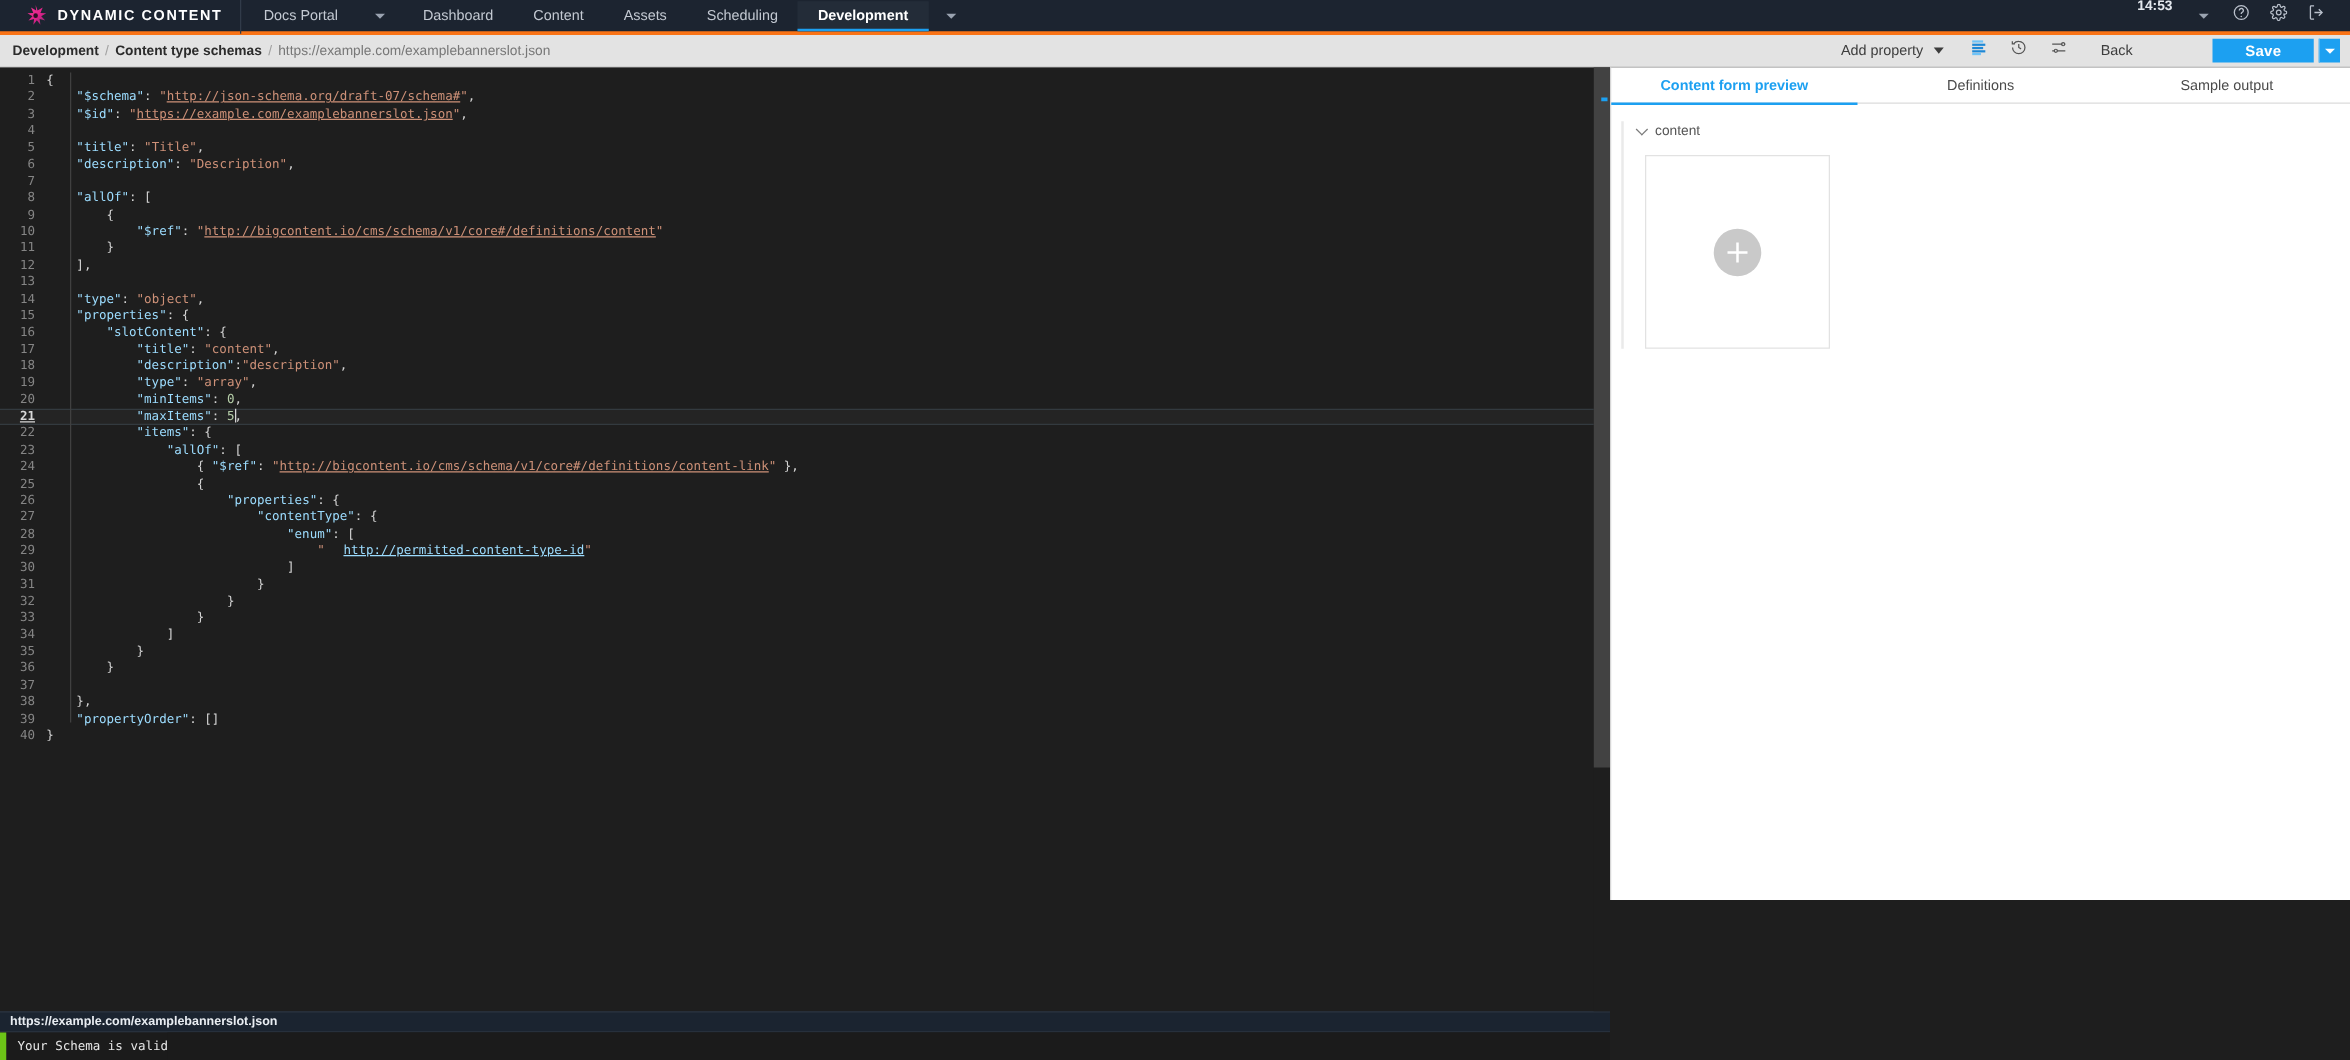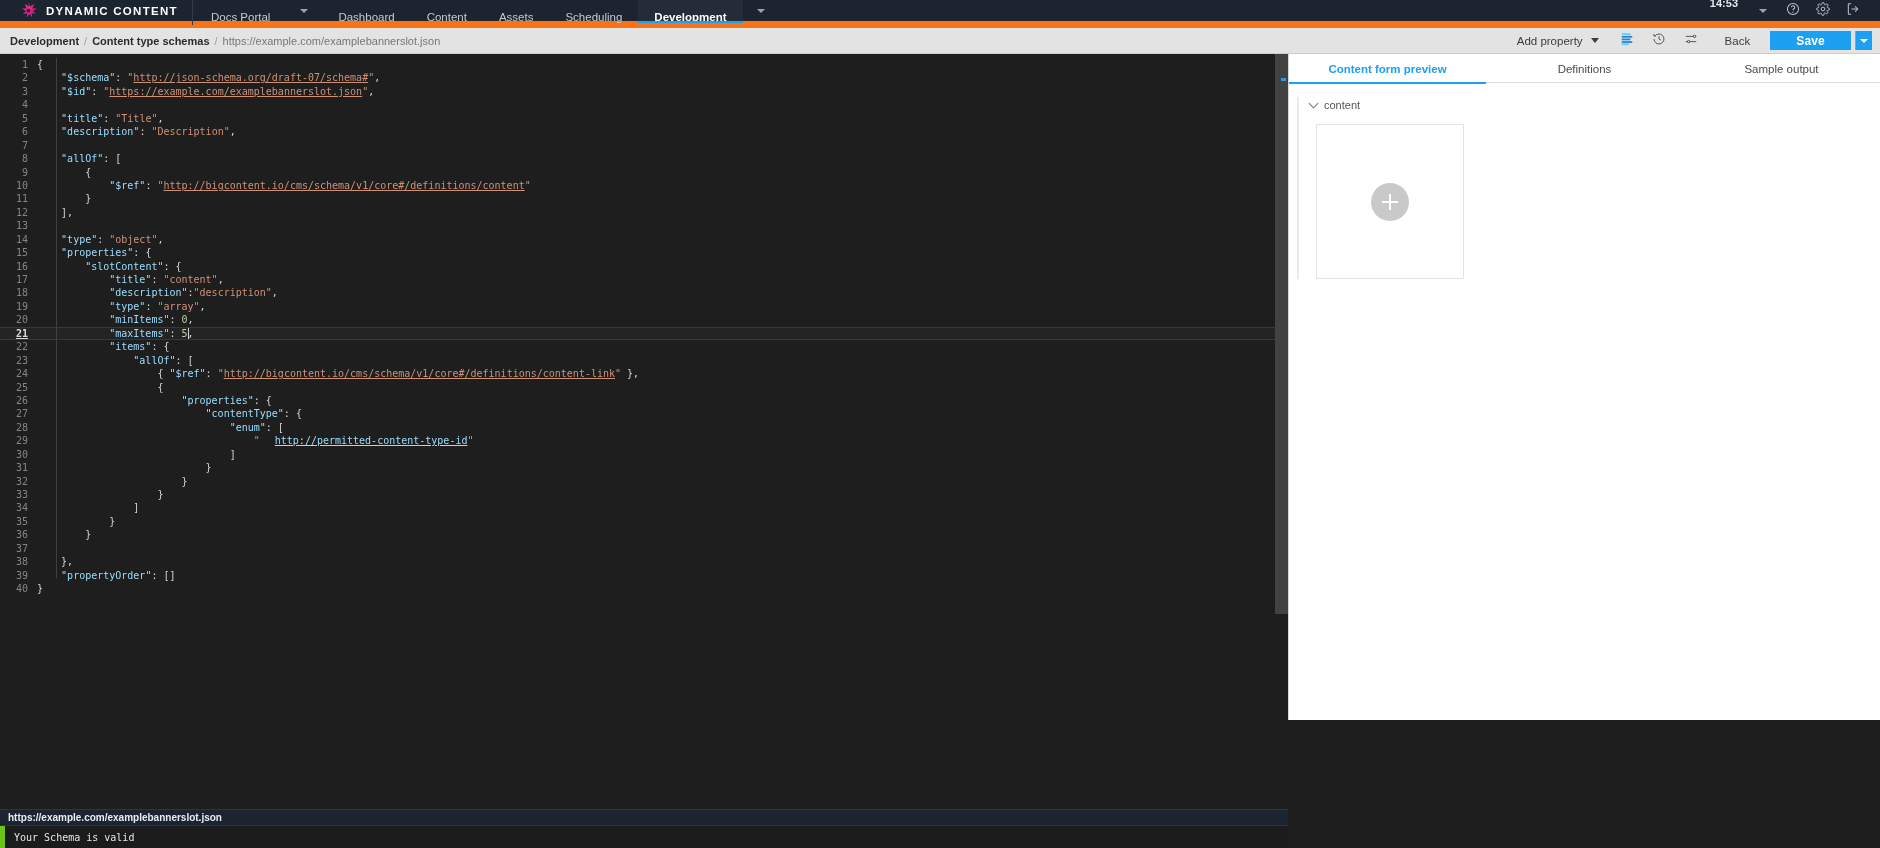--- a/index.html
+++ b/index.html
@@ -9,32 +9,32 @@
     font-family: "Liberation Sans", sans-serif;
     overflow: hidden;
   }
 
   
   #topnav {
     height: 28px; width: 100%;
     background: #1c2430;
     display: flex; align-items: center;
     position: relative;
-    border-bottom: 7px solid #f97316;
+    border-bottom: 3px solid #f97316;
   }
   .brand { display: flex; align-items: center; padding: 0 14px 0 20px; height: 100%; }
   .logo-mark { width: 17px; height: 17px; position: relative; flex: 0 0 auto; }
   .brand-text {
     color: #ffffff; font-size: 11.5px; font-weight: 700;
     letter-spacing: 1.3px; margin-left: 9px;
     font-family: "Liberation Sans", sans-serif;
   }
   .nav-divider { width: 1px; height: 28px; background: #313b49; }
   .nav-item {
-    height: 24px; display: flex; align-items: flex-end;
+    height: 24px; display: flex; align-items: center;
     padding: 0 16px; color: #c3c9d2; font-size: 11.5px;
     position: relative; white-space: nowrap;
   }
   .nav-item.wide { padding: 0 16px 0 18px; }
   .nav-item.active { color: #ffffff; font-weight: 700; background: #232c38; }
   .nav-item.active::after {
     content: ""; position: absolute; left: 0; right: 0; bottom: 0;
     height: 2px; background: #1ca0f1;
   }
   .caret-down {
@@ -73,21 +73,21 @@
     border-right: 4px solid transparent; border-top: 5px solid #3d3d3d;
   }
   .tool-icon {
     width: 28px; height: 26px; display: flex;
     align-items: center; justify-content: center;
   }
   .back-btn { font-size: 11.5px; color: #3d3d3d; padding: 0 16px; height: 26px; display: flex; align-items: center; }
   .save-btn {
     background: #1ca0f1; color: #fff; font-size: 12px; font-weight: 700;
     height: 19px; display: flex; align-items: center; justify-content: center;
-    padding: 0 26px; letter-spacing: .2px;
+    padding: 0 26px; letter-spacing: .2px; margin-left: 44px;
   }
   .save-split {
     background: #1ca0f1; height: 19px; width: 17px;
     display: flex; align-items: center; justify-content: center;
     border-left: 1px solid #52b8f5;
   }
   .caret-white {
     width: 0; height: 0; border-left: 4px solid transparent;
     border-right: 4px solid transparent; border-top: 4px solid #ffffff;
   }

